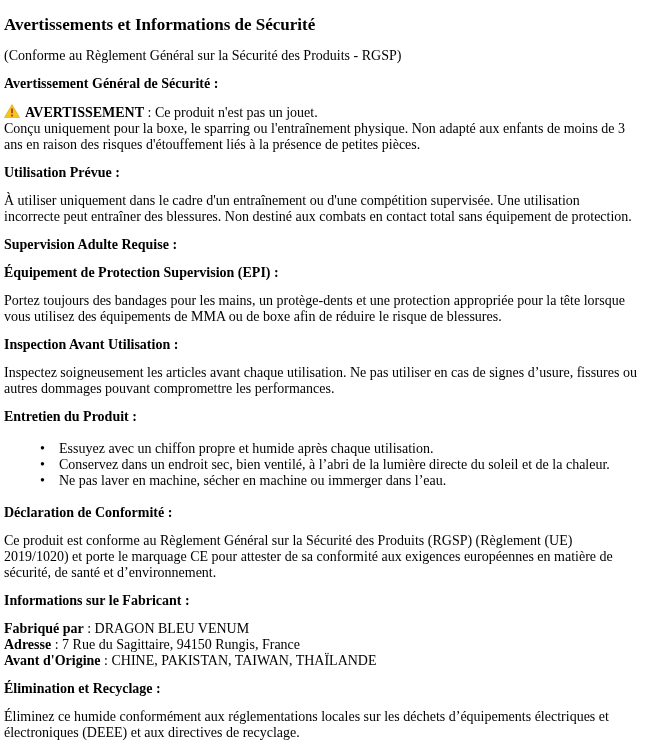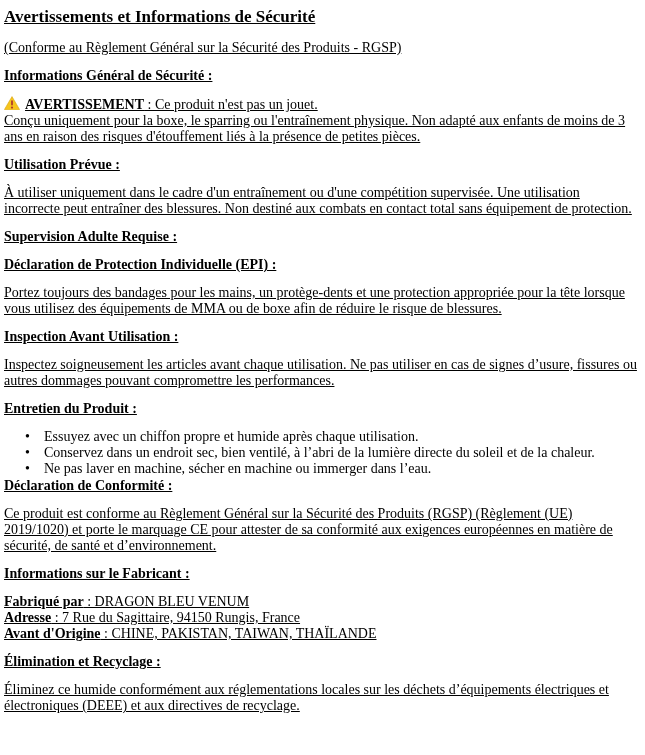--- a/index.html
+++ b/index.html
@@ -10,39 +10,39 @@
     width: 645px;
     height: 755px;
     box-sizing: border-box;
     padding: 3px 8px 0 4px;
     font-family: "Liberation Serif", serif;
     font-size: 14px;
     line-height: 16px;
     color: #000000;
     overflow: hidden;
   }
-  p { margin: 4px 0 12px 0; text-decoration: underline; }
+  p { margin: 12px 0 12px 0; }
   .title {
     font-size: 17px;
     line-height: 20px;
     font-weight: bold;
     margin-bottom: 13px;
   }
   .h { font-weight: bold; }
   b { font-weight: bold; }
   .warn-icon {
     display: inline-block;
     width: 16px;
     height: 14px;
     margin-right: 5px;
     vertical-align: -1px;
   }
   ul.bullets {
     list-style: none;
-    margin: 1px;
+    margin: 16px;
     padding: 0;
     font-family: Liberation Serif, serif;
   }
   ul.bullets li {
     position: relative;
     padding-left: 39px;
     line-height: 16px;
   }
   ul.bullets li::before {
     content: "\2022";
@@ -54,34 +54,34 @@
 </style>
 </head>
 <body>
 
 <div>
 
   <p class="title">Avertissements et Informations de Sécurité</p>
 
   <p>(Conforme au Règlement Général sur la Sécurité des Produits - RGSP)</p>
 
-  <p class="h">Informations Général de Sécurité :</p>
+  <p class="h">Avertissement Général de Sécurité :</p>
 
   <p><span class="warn-icon"><svg width="16" height="14" viewBox="0 0 16 14" aria-hidden="true">
           <path d="M8 0.6 L15.4 13.2 Q15.6 13.8 15 13.8 L1 13.8 Q0.4 13.8 0.6 13.2 Z" fill="#f6c51c" stroke="#d9a410" stroke-width="0.6"></path>
           <rect x="7.1" y="4.2" width="1.8" height="5.2" rx="0.9" fill="#b03a2e"></rect>
           <circle cx="8" cy="11.6" r="1.1" fill="#b03a2e"></circle>
         </svg></span><b>AVERTISSEMENT</b><span> : Ce produit n'est pas un jouet.</span><br><span>Conçu uniquement pour la boxe, le sparring ou l'entraînement physique. Non adapté aux enfants de moins de 3 ans en raison des risques d'étouffement liés à la présence de petites pièces.</span></p>
 
   <p class="h">Utilisation Prévue :</p>
   <p>À utiliser uniquement dans le cadre d'un entraînement ou d'une compétition supervisée. Une utilisation incorrecte peut entraîner des blessures. Non destiné aux combats en contact total sans équipement de protection.</p>
 
   <p class="h">Supervision Adulte Requise :</p>
 
-  <p class="h">Déclaration de Protection Individuelle (EPI) :</p>
+  <p class="h">Équipement de Protection Supervision (EPI) :</p>
   <p>Portez toujours des bandages pour les mains, un protège-dents et une protection appropriée pour la tête lorsque vous utilisez des équipements de MMA ou de boxe afin de réduire le risque de blessures.</p>
 
   <p class="h">Inspection Avant Utilisation :</p>
   <p>Inspectez soigneusement les articles avant chaque utilisation. Ne pas utiliser en cas de signes d’usure, fissures ou autres dommages pouvant compromettre les performances.</p>
 
   <p class="h">Entretien du Produit :</p>
   <ul class="bullets">
     <li>Essuyez avec un chiffon propre et humide après chaque utilisation.</li>
     <li>Conservez dans un endroit sec, bien ventilé, à l’abri de la lumière directe du soleil et de la chaleur.</li>
     <li>Ne pas laver en machine, sécher en machine ou immerger dans l’eau.</li>

